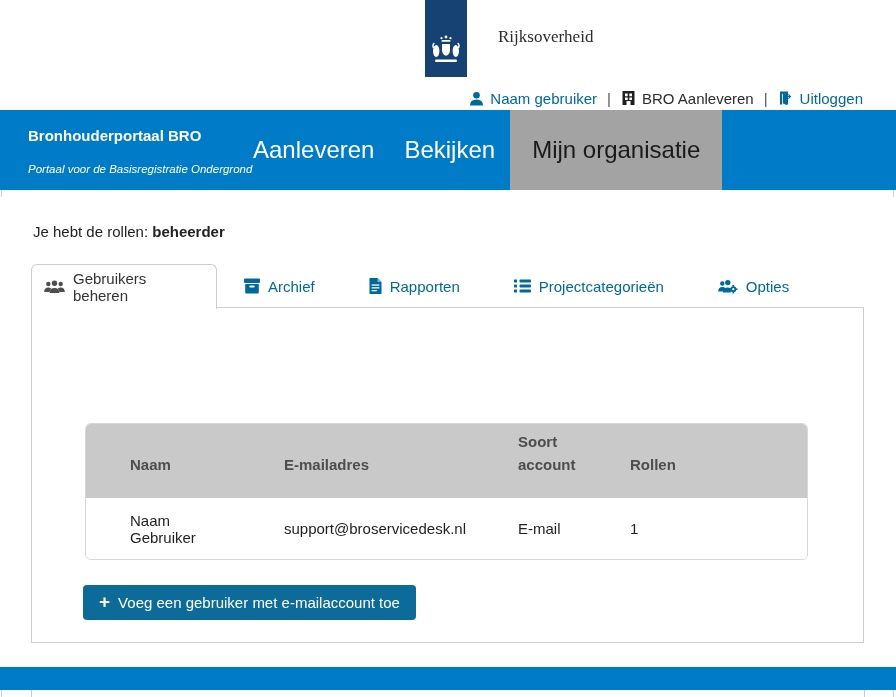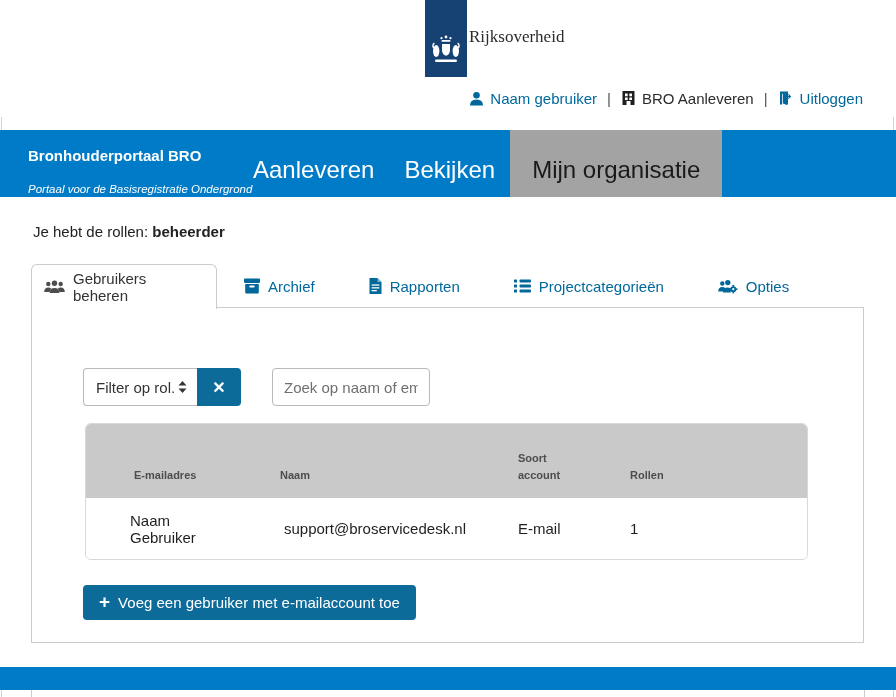--- a/index.html
+++ b/index.html
@@ -6,28 +6,28 @@
   html,body { background:#fff; }
   body { font-family:"Liberation Sans","DejaVu Sans",sans-serif; color:#222; }
   .page { position:relative; width:896px; height:697px; background:#fff; overflow:hidden; margin:0 auto; }
 
   .edge { position:absolute; top:0; bottom:0; width:1px; background:#d3d3d3; }
   .edge.left { left:1px; } .edge.right { right:2px; }
 
   
   .header { position:absolute; left:0; top:0; width:100%; height:117px; background:#fff; }
   .logo-block { position:absolute; left:425px; top:0; width:42px; height:77px; background:#154273; display:flex; align-items:flex-end; justify-content:center; padding-bottom:7px; }
-  .logo-text { position:absolute; left:469px; top:27px; font-family:"Liberation Serif","DejaVu Serif",serif; font-size:17px; color:#2b2b2b; }
+  .logo-text { position:absolute; left:498px; top:27px; font-family:"Liberation Serif","DejaVu Serif",serif; font-size:17px; color:#2b2b2b; }
   .user-bar { position:absolute; right:33px; top:85px; height:26px; display:flex; align-items:center; gap:7px; font-size:15px; }
   .user-bar .lnk { color:#01689b; display:flex; align-items:center; gap:6px; cursor:pointer; }
   .user-bar .plain { color:#2b2b2b; display:flex; align-items:center; gap:6px; }
   .user-bar .sep { color:#555; padding:0 3px; }
 
   
-  .navbar { position:absolute; left:0; top:130px; width:100%; height:80px; background:#007bc7; }
+  .navbar { position:absolute; left:0; top:110px; width:100%; height:80px; background:#007bc7; }
   .brand { position:absolute; left:28px; top:17px; color:#fff; }
   .brand-title { font-size:15px; font-weight:bold; }
   .brand-sub { font-size:11.5px; font-style:italic; margin-top:19px; }
   .nav-items { position:absolute; left:238px; top:0; height:80px; display:flex;align-items:center; }
   .nav-item { height:80px; display:flex; align-items:center; padding:0 15px; color:#fff; font-size:24px; cursor:pointer; }
   .nav-item.active { background:#a3a3a3; color:#1a1a1a; padding:4px 22px; }
 
   
   .main { position:absolute; left:0; top:197px; width:100%; height:470px; background:#fff; }
   .roles-line { position:absolute; left:33px; top:26px; font-size:15px; color:#222; }
@@ -41,21 +41,21 @@
   .panel { position:absolute; left:31px; right:32px; top:110px; height:336px; background:#fff; border:1px solid #ccc; z-index:1; }
 
   .filter-row { position:absolute; left:51px; top:60px; display:flex; align-items:center; }
   .role-select { width:114px; height:38px; border:1px solid #b9b9b9; border-right:none; border-radius:4px 0 0 4px; background:#fff; display:flex; align-items:center; justify-content:space-between; padding:0 10px 0 12px; font-size:15px; color:#333; cursor:pointer; }
   .clear-btn { width:44px; height:38px; background:#0d6b99; border:none; border-radius:0 4px 4px 0; color:#fff; font-size:16px; font-weight:bold; display:flex; align-items:center; justify-content:center; cursor:pointer; }
   .search-input { margin-left:31px; width:158px; height:38px; border:1px solid #b9b9b9; border-radius:4px; padding:0 11px; font-size:15px; color:#333; font-family:inherit; }
   .search-input::placeholder { color:#6f6f6f; opacity:1; }
 
   .usertable { position:absolute; left:53px; top:115px; width:723px; border:1px solid #d8d8d8; border-radius:6px; overflow:hidden; background:#fff; }
   .thead { display:grid; grid-template-columns:150px 234px 113px 1fr; background:#c9c9c9; height:74px; }
-  .th { display:flex; align-items:flex-end; padding-bottom:14px; font-weight:bold; font-size:11px; color:#4d4d4d; line-height:1.55; }
+  .th { display:flex; align-items:flex-end; padding-bottom:22px; font-weight:bold; font-size:15px; color:#4d4d4d; line-height:1.55; }
   .trow { display:grid; grid-template-columns:150px 234px 113px 1fr; height:61px; align-items:center; background:#fff; cursor:pointer; }
   .td { font-size:15px; color:#1f1f1f; }
   .c1 { padding-left:44px; } .c2 { padding-left:48px; } .c3 { padding-left:48px; padding-right:8px; } .c4 { padding-left:47px; }
 
   .add-btn { position:absolute; left:51px; top:277px; height:35px; background:#0d6b99; border:none; border-radius:4px; color:#fff; font-size:15px; font-family:inherit; display:flex; align-items:center; gap:8px; padding:0 16px; cursor:pointer; }
   .add-btn .plus { font-size:19px; font-weight:bold; line-height:1; margin-top:-2px; }
 
   
   .footer-bar { position:absolute; left:0; top:667px; width:100%; height:23px; background:#007bc7; }
   .footer-panel { position:absolute; left:31px; right:31px; top:690px; height:7px; border-left:1px solid #ccc; border-right:1px solid #ccc; background:#fff; }
@@ -201,40 +201,25 @@
               <rect x="-3.2" y="-3.2" width="1.5" height="1.5" transform="rotate(45)"></rect>
               <circle r="1.1" fill="#fff"></circle>
             </g>
           </svg>
         </span>
         <span>Opties</span>
       </div>
     </div>
 
     <div class="panel">
-      <div class="filter-row">
-        <div class="role-select">
-          <span>Filter op rol.</span>
-          <span class="icon">
-            <svg width="9" height="12" viewBox="0 0 9 12" fill="#333">
-              <path d="M4.5 0 L8.5 4.6 H0.5 z"></path>
-              <path d="M4.5 12 L0.5 7.4 H8.5 z"></path>
-            </svg>
-          </span>
-        </div>
-        <button class="clear-btn">
-            <span>✕</span>
-          </button>
-        <input class="search-input" type="text" placeholder="Zoek op naam of em" style="">
-      </div>
 
       <div class="usertable">
         <div class="thead">
+          <div class="th c1">Naam</div>
           <div class="th c2">E-mailadres</div>
-          <div class="th c1">Naam</div>
           <div class="th c3">Soort account</div>
           <div class="th c4">Rollen</div>
         </div>
         <div class="trow">
           <div class="td c1">Naam Gebruiker</div>
           <div class="td c2">support@broservicedesk.nl</div>
           <div class="td c3">E-mail</div>
           <div class="td c4">1</div>
         </div>
       </div>

